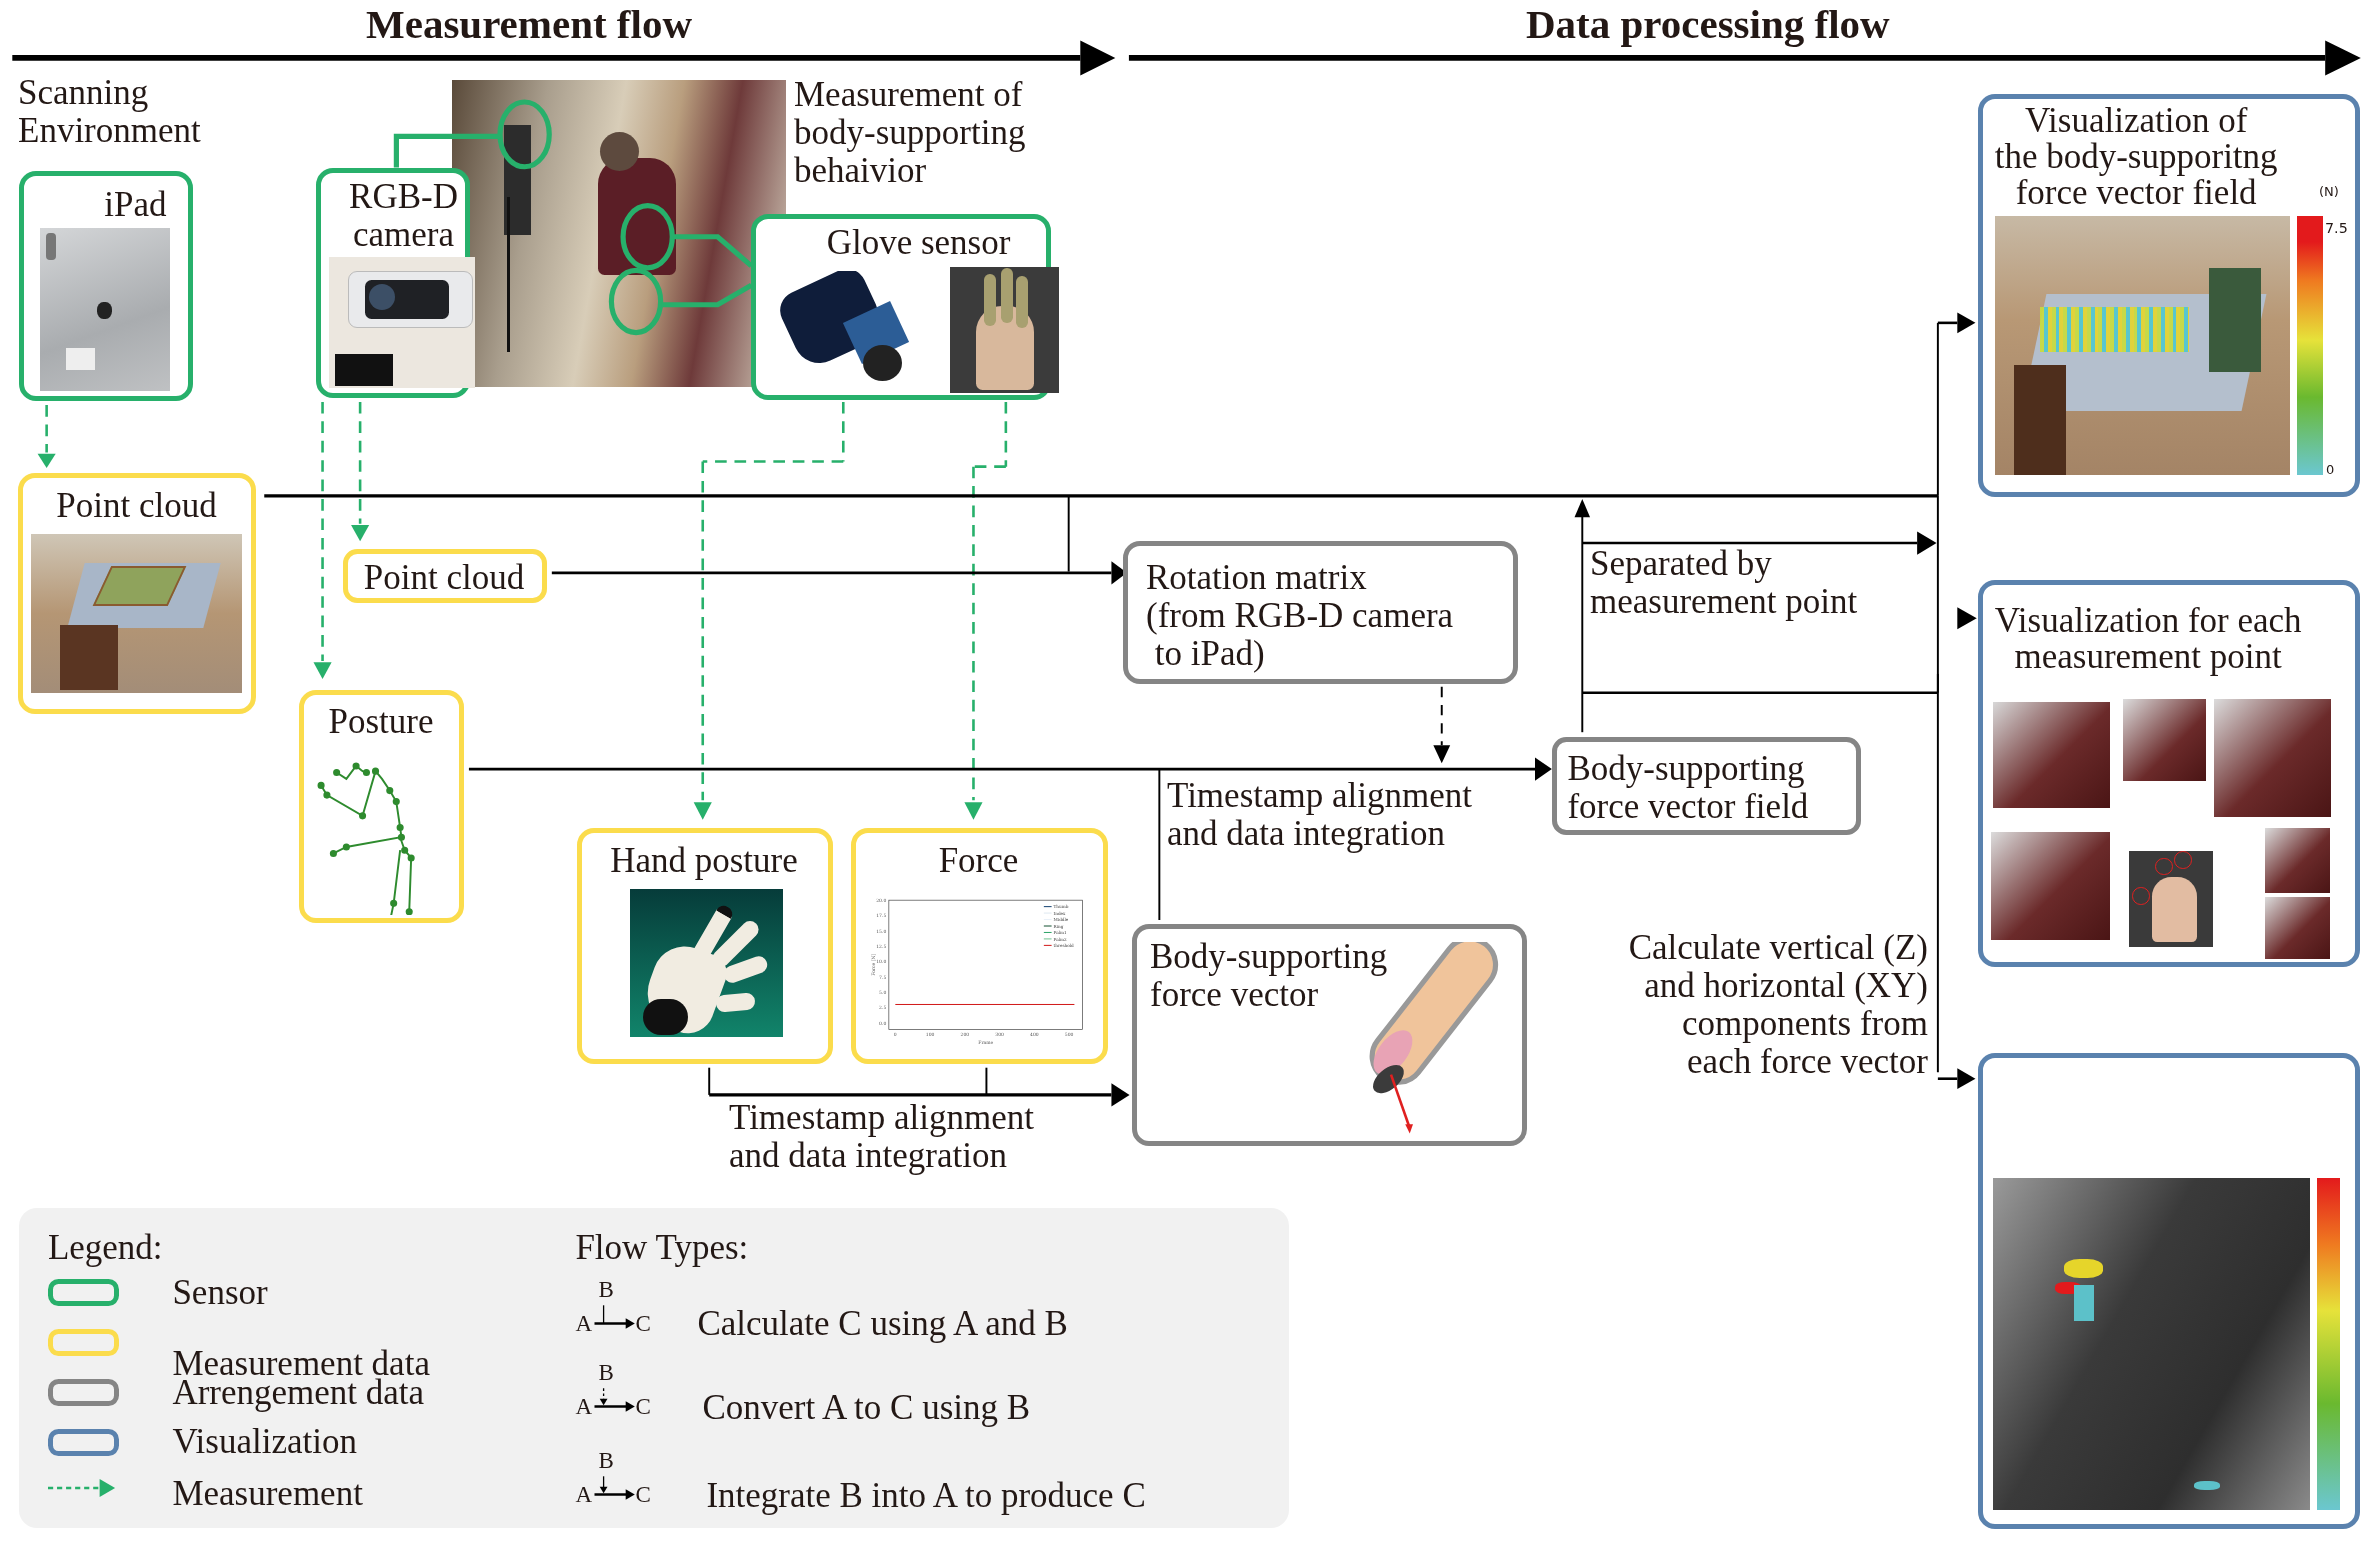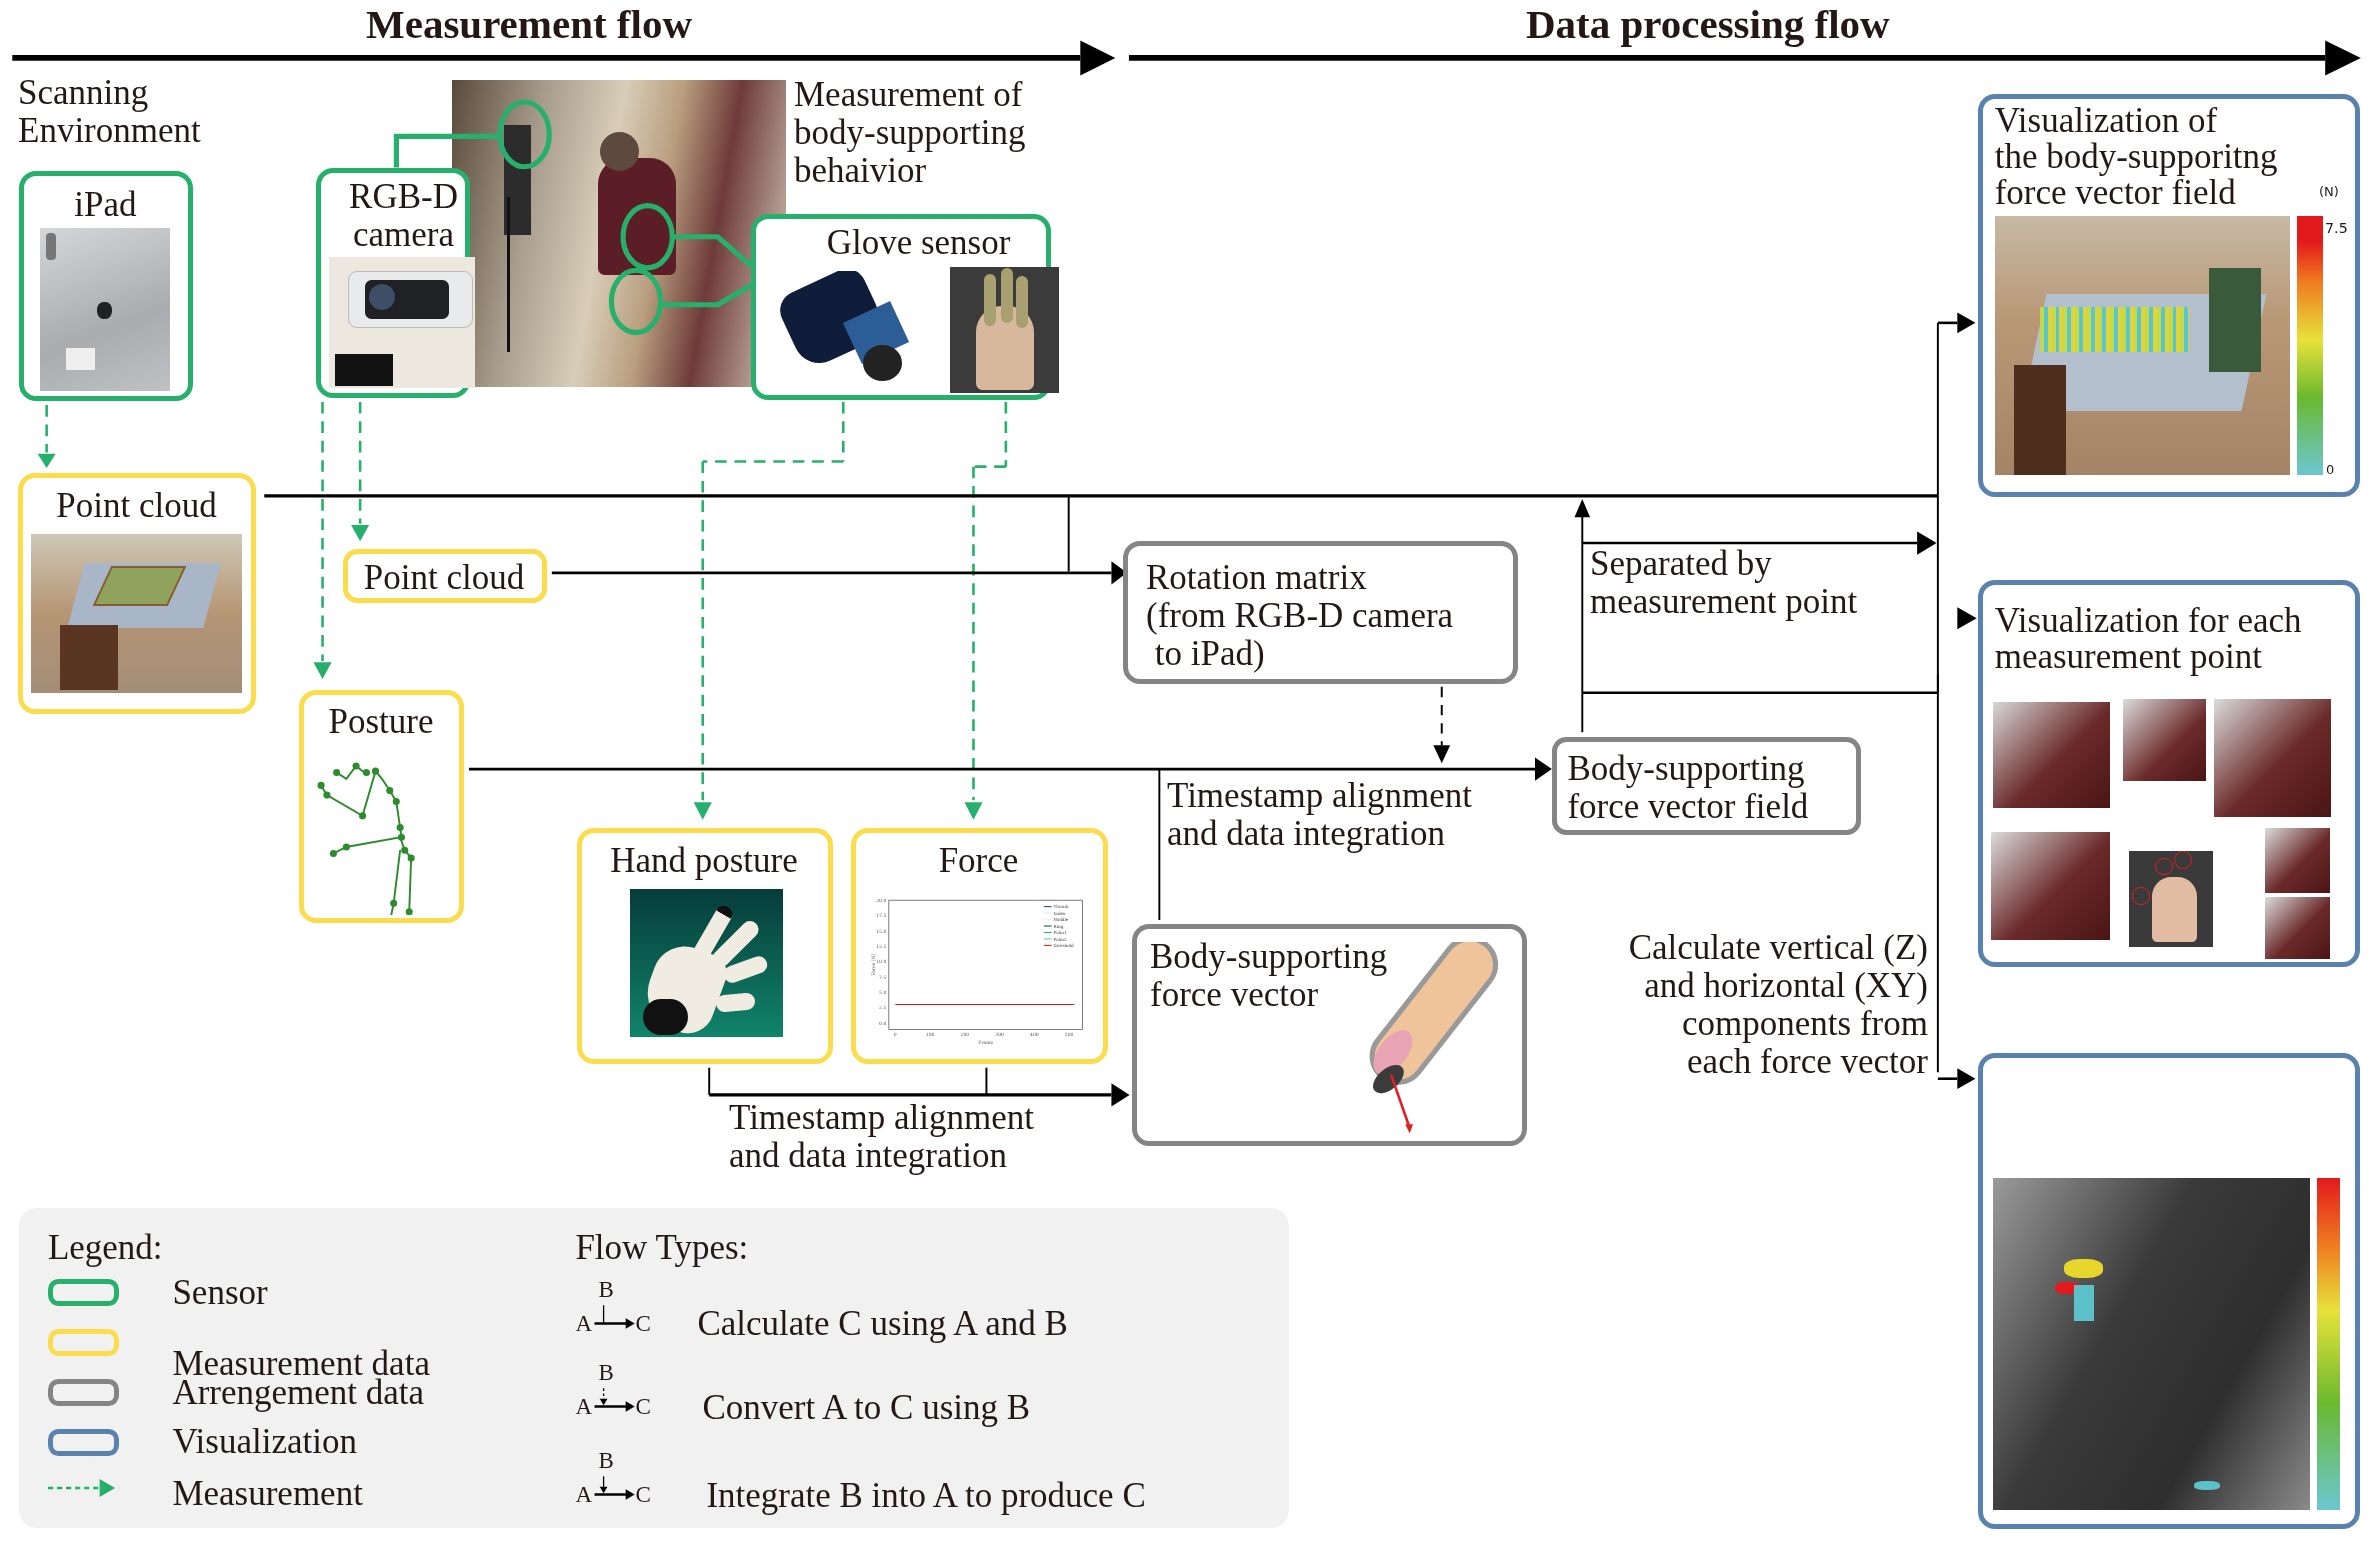--- a/index.html
+++ b/index.html
@@ -4,21 +4,21 @@
 <style>
   html,body{margin:0;padding:0;background:#fff;}
   body{width:2377px;height:1546px;position:relative;overflow:hidden;font-family:"DejaVu Serif","Liberation Serif",serif;color:#231815;}
   .abs{position:absolute;}
   .t{position:absolute;font-family:"Liberation Serif","DejaVu Serif",serif;font-size:35px;line-height:38px;color:#231815;white-space:pre;}
   .title{font-weight:bold;font-size:41px;}
   .box{position:absolute;box-sizing:border-box;border-radius:17px;background:#fff;}
   .sensor{border:5.8px solid #27b06b;}
   .meas{border:5.8px solid #fbdc4c;}
   .arr{border:5.8px solid #858585;}
-  .viz{border:5.8px solid #5a82ae;}
+  .viz{border:5.8px solid #5a82ae;text-align:center;}
   .img{position:absolute;overflow:hidden;}
   svg.lines{position:absolute;left:0;top:0;}
   .legend{position:absolute;left:19.4px;top:1208px;width:1270px;height:320px;background:#f1f1f1;border-radius:18px;}
   .lg-swatch{position:absolute;width:71px;height:27px;border-radius:10.4px;box-sizing:border-box;border-width:5.8px;border-style:solid;}
 </style>
 </head>
 <body>
 
 <svg class="lines" width="2377" height="1546" viewBox="0 0 3670 2386">
   <defs>
@@ -101,21 +101,21 @@
   </g>
 </svg>
 
 <div class="t title" style="left:366px;top:5.2px;">Measurement flow</div>
 <div class="t title" style="left:1526px;top:5.2px;">Data processing flow</div>
 
 <div class="t" style="left:18px;top:74px;">Scanning
 Environment</div>
 
 <div class="box sensor" style="left:19.4px;top:171px;width:174px;height:230px;">
-  <div class="t" style="left:0;width:162px;text-align:center;top:10.4px;">iPad</div>
+  <div class="t" style="left:0;width:162px;text-align:center;top:10.4px;padding-left:30px;">iPad</div>
   <div class="img" style="left:16px;top:52px;width:130px;height:163px;background:linear-gradient(160deg,#d4d6d8,#a9acaf 60%,#bfc1c3);">
     <div class="abs" style="left:57px;top:74px;width:14.3px;height:17px;background:#222;border-radius:45%;"></div>
     <div class="abs" style="left:5.2px;top:5.2px;width:10.4px;height:27px;background:#777;border-radius:3.9px;"></div>
     <div class="abs" style="left:26px;top:120px;width:28.5px;height:22px;background:#eee;"></div>
   </div>
 </div>
 
 <div class="img" style="left:452px;top:80px;width:334px;height:307px;background:linear-gradient(100deg,#5a4a3a 0%,#a99e8d 25%,#d8cdb8 45%,#b99e7e 60%,#6e3a3a 75%,#d9d3c2 100%);">
   <div class="abs" style="left:146px;top:78px;width:78px;height:117px;background:#5b1e26;border-radius:26px 26px 6.5px 6.5px;"></div>
   <div class="abs" style="left:148px;top:52px;width:39px;height:39px;background:#5d4a3e;border-radius:50%;"></div>

